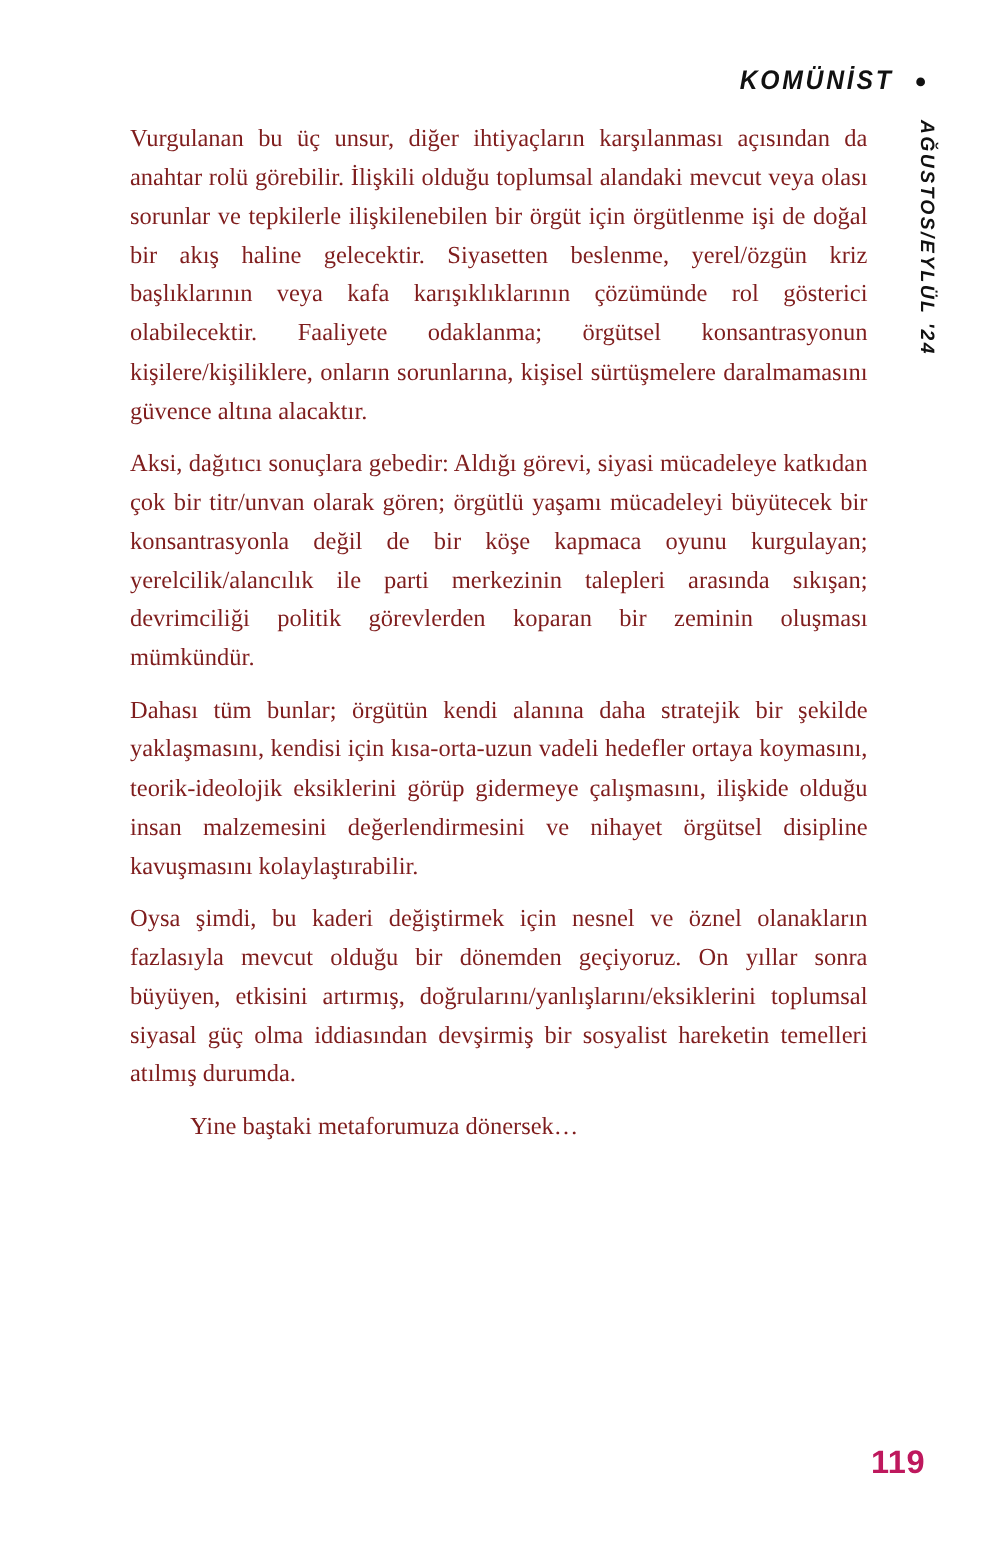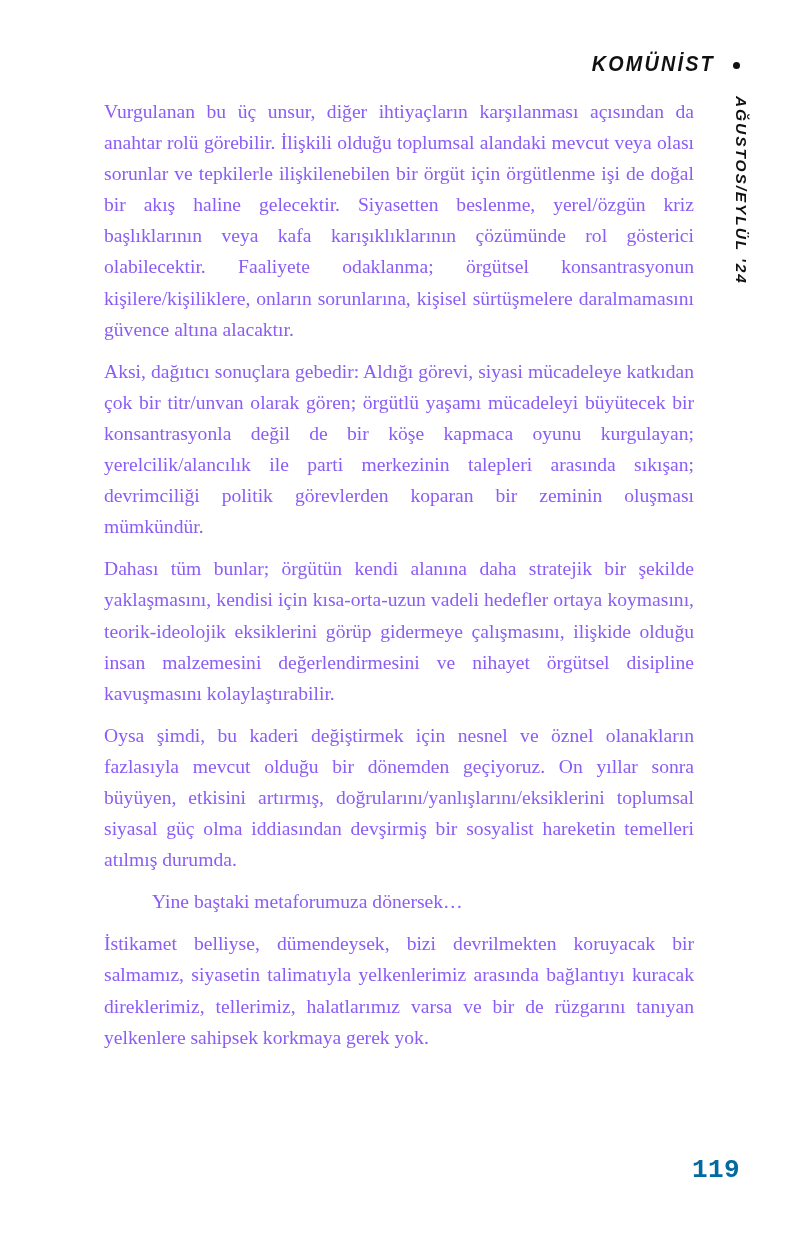--- a/index.html
+++ b/index.html
@@ -85,42 +85,42 @@
   }
 
   .body-paragraph {
     margin: 0 0 11px 0;
     font-size: 19.6px;
     line-height: 31.1px;
     text-align: justify;
     text-justify: inter-word;
     hyphens: manual;
     -webkit-hyphens: manual;
-    color: #8b5cf6;
+    color: #7f1d1d;
   }
 
   .body-paragraph:last-child {
     margin-bottom: 0;
   }
 
   .body-paragraph.no-justify {
     text-align: left;
     margin-left: 48px;
   }
 
   
   .folio {
     position: absolute;
     right: 58px;
     bottom: 56px;
-    font-family: Liberation Mono, monospace;
+    font-family: Liberation Sans, sans-serif;
     font-weight: 700;
     font-size: 26px;
     letter-spacing: 0.4px;
-    color: #0369a1;
+    color: #be185d;
   }
 </style>
 </head>
 <body>
 
 <div class="page">
 
   <div class="running-head">
     <span class="running-head-title">KOMÜNİST</span>
     <span class="running-head-bullet"></span>
@@ -129,18 +129,17 @@
   <div class="issue-marker">
     <span class="issue-marker-text">AĞUSTOS/EYLÜL '24</span>
   </div>
 
   <div class="text-column">
     <p class="body-paragraph">Vurgulanan bu üç unsur, diğer ihtiyaçların karşılanması açısından da anahtar rolü görebilir. İlişkili olduğu toplumsal alandaki mevcut veya olası sorunlar ve tepkilerle ilişkilenebilen bir örgüt için örgütlenme işi de doğal bir akış haline gelecektir. Siyasetten beslenme, yerel/özgün kriz başlıklarının veya kafa karışıklıklarının çözümünde rol gösterici olabilecektir. Faaliyete odaklanma; örgütsel konsantrasyonun kişilere/kişiliklere, onların sorunlarına, kişisel sürtüşmelere daralmamasını güvence altına alacaktır.</p>
     <p class="body-paragraph">Aksi, dağıtıcı sonuçlara gebedir: Aldığı görevi, siyasi mücadeleye katkıdan çok bir titr/unvan olarak gören; örgütlü yaşamı mücadeleyi büyütecek bir konsantrasyonla değil de bir köşe kapmaca oyunu kurgulayan; yerelcilik/alancılık ile parti merkezinin talepleri arasında sıkışan; devrimciliği politik görevlerden koparan bir zeminin oluşması mümkündür.</p>
     <p class="body-paragraph">Dahası tüm bunlar; örgütün kendi alanına daha stratejik bir şekilde yaklaşmasını, kendisi için kısa-orta-uzun vadeli hedefler ortaya koymasını, teorik-ideolojik eksiklerini görüp gidermeye çalışmasını, ilişkide olduğu insan malzemesini değerlendirmesini ve nihayet örgütsel disipline kavuşmasını kolaylaştırabilir.</p>
     <p class="body-paragraph">Oysa şimdi, bu kaderi değiştirmek için nesnel ve öznel olanakların fazlasıyla mevcut olduğu bir dönemden geçiyoruz. On yıllar sonra büyüyen, etkisini artırmış, doğrularını/yanlışlarını/eksiklerini toplumsal siyasal güç olma iddiasından devşirmiş bir sosyalist hareketin temelleri atılmış durumda.</p>
     <p class="body-paragraph no-justify">Yine baştaki metaforumuza dönersek…</p>
-    <p class="body-paragraph">İstikamet belliyse, dümendeysek, bizi devrilmekten koruyacak bir salmamız, siyasetin talimatıyla yelkenlerimiz arasında bağlantıyı kuracak direklerimiz, tellerimiz, halatlarımız varsa ve bir de rüzgarını tanıyan yelkenlere sahipsek korkmaya gerek yok.</p>
   </div>
 
   <div class="folio">119</div>
 
 </div>
 
 </body></html>

